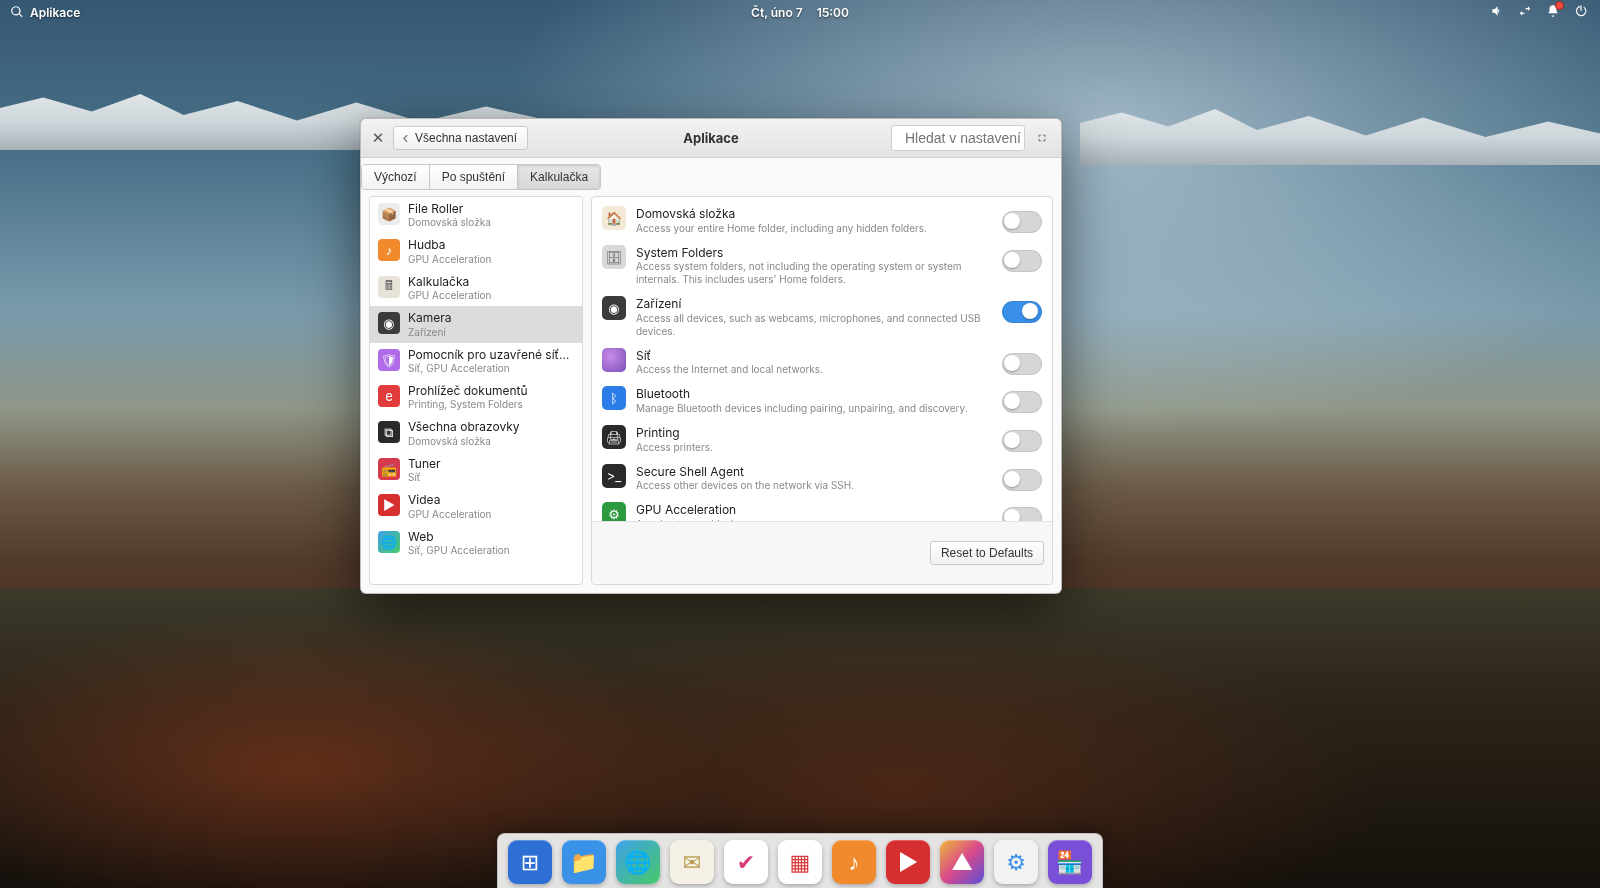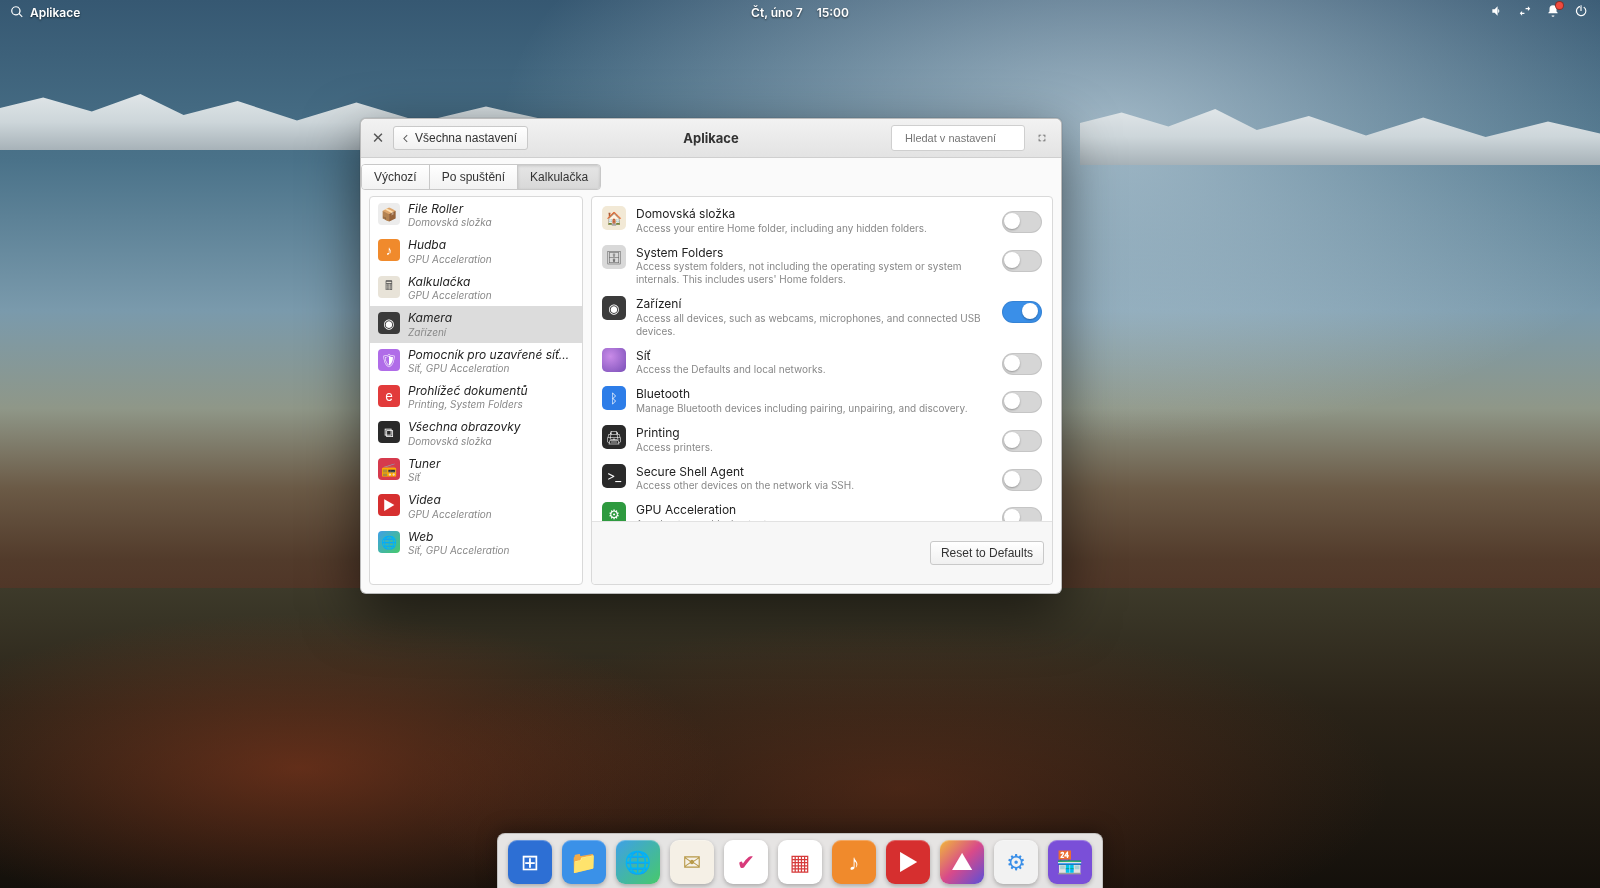--- a/index.html
+++ b/index.html
@@ -28,36 +28,36 @@
 
   
   .window{position:absolute;left:360px;top:118px;width:700px;height:474px;border-radius:6px;background:#fafafa;border:1px solid rgba(0,0,0,0.25);box-shadow:0 18px 55px rgba(0,0,0,0.55),0 0 0 1px rgba(0,0,0,0.05);z-index:40;display:flex;flex-direction:column;}
   .titlebar{height:38px;background:linear-gradient(180deg,#f2f2f2,#e3e3e3);border-bottom:1px solid #cfcfcf;border-radius:6px 6px 0 0;display:flex;align-items:center;padding:0 8px;position:relative;}
   .close-btn{width:18px;height:18px;border:none;background:none;color:#555;font-size:15px;line-height:18px;cursor:pointer;padding:0;}
   .back-btn{margin-left:6px;height:24px;padding:0 10px 0 6px;border:1px solid #c9c9c9;border-radius:3px;background:linear-gradient(180deg,#fff,#f0f0f0);display:flex;align-items:center;gap:4px;font-size:12px;color:#333;cursor:pointer;}
   .back-btn svg{width:11px;height:11px;fill:#555;}
   .title{position:absolute;left:50%;transform:translateX(-50%);font-size:13px;font-weight:700;color:#333;}
   .search-box{margin-left:auto;height:24px;width:120px;border:1px solid #cfcfcf;border-radius:3px;background:#fff;display:flex;align-items:center;padding:0 6px;color:#999;font-size:11px;gap:5px;}
   .search-box svg{width:12px;height:12px;fill:#999;}
-  .search-box input{border:none;outline:none;flex:1;font-size:11px;color:#333;background:transparent;}
+  .search-box input{border:none;outline:none;flex:1;font-size:14px;color:#333;background:transparent;}
   .maximize-btn{width:22px;height:22px;border:none;background:none;color:#666;cursor:pointer;margin-left:6px;display:flex;align-items:center;justify-content:center;}
   .maximize-btn svg{width:14px;height:14px;fill:#666;}
 
   .tabbar{height:38px;display:flex;align-items:center;justify-content:flex-start;background:#fafafa;}
   .segmented{display:flex;border:1px solid #c8c8c8;border-radius:4px;overflow:hidden;height:24px;}
   .segmented button{border:none;background:linear-gradient(180deg,#fff,#f2f2f2);padding:0 12px;font-size:12px;color:#333;cursor:pointer;border-right:1px solid #c8c8c8;}
   .segmented button:last-child{border-right:none;}
   .segmented button.active{background:linear-gradient(180deg,#e6e6e6,#d8d8d8);box-shadow:inset 0 1px 3px rgba(0,0,0,0.15);}
 
   .body{flex:1;display:flex;gap:8px;padding:0 8px 8px 8px;min-height:0;}
   .applist{width:212px;border:1px solid #d9d9d9;border-radius:4px;background:#fff;overflow-y:auto;}
   .app-row{display:flex;align-items:flex-start;gap:8px;padding:5px 8px;cursor:pointer;}
   .app-row.selected{background:#dcdcdc;}
   .app-icon{width:22px;height:22px;border-radius:4px;flex:0 0 22px;display:flex;align-items:center;justify-content:center;font-size:13px;color:#fff;margin-top:1px;}
-  .app-text{display:flex;flex-direction:column;line-height:1.2;min-width:0;font-style:italic;}
+  .app-text{display:flex;flex-direction:column;line-height:1.2;min-width:0;}
   .app-name{font-size:12px;color:#222;white-space:nowrap;overflow:hidden;text-overflow:ellipsis;}
   .app-sub{font-size:10px;color:#888;white-space:nowrap;overflow:hidden;text-overflow:ellipsis;}
 
   .perms{flex:1;border:1px solid #d9d9d9;border-radius:4px;background:#fff;display:flex;flex-direction:column;min-height:0;}
   .perms-scroll{flex:1;overflow-y:auto;padding:4px 10px;}
   .perm-row{display:flex;align-items:flex-start;gap:10px;padding:5px 0;}
   .perm-icon{width:24px;height:24px;border-radius:5px;flex:0 0 24px;}
   .perm-text{flex:1;line-height:1.3;}
   .perm-title{font-size:12px;color:#222;}
   .perm-desc{font-size:10px;color:#888;}
@@ -245,21 +245,21 @@
               <div class="perm-desc">Access all devices, such as webcams, microphones, and connected USB devices.</div>
             </div>
             <div class="switch on">
               <div class="knob"></div>
             </div>
           </div>
           <div class="perm-row">
             <div class="perm-icon" style="background: radial-gradient(circle at 35% 35%, rgb(201, 139, 232), rgb(122, 79, 184)); display: flex; align-items: center; justify-content: center; font-size: 13px; color: rgb(255, 255, 255);"></div>
             <div class="perm-text">
               <div class="perm-title">Síť</div>
-              <div class="perm-desc">Access the Defaults and local networks.</div>
+              <div class="perm-desc">Access the Internet and local networks.</div>
             </div>
             <div class="switch">
               <div class="knob"></div>
             </div>
           </div>
           <div class="perm-row">
             <div class="perm-icon" style="background: rgb(45, 125, 232); display: flex; align-items: center; justify-content: center; font-size: 13px; color: rgb(255, 255, 255);">ᛒ</div>
             <div class="perm-text">
               <div class="perm-title">Bluetooth</div>
               <div class="perm-desc">Manage Bluetooth devices including pairing, unpairing, and discovery.</div>

